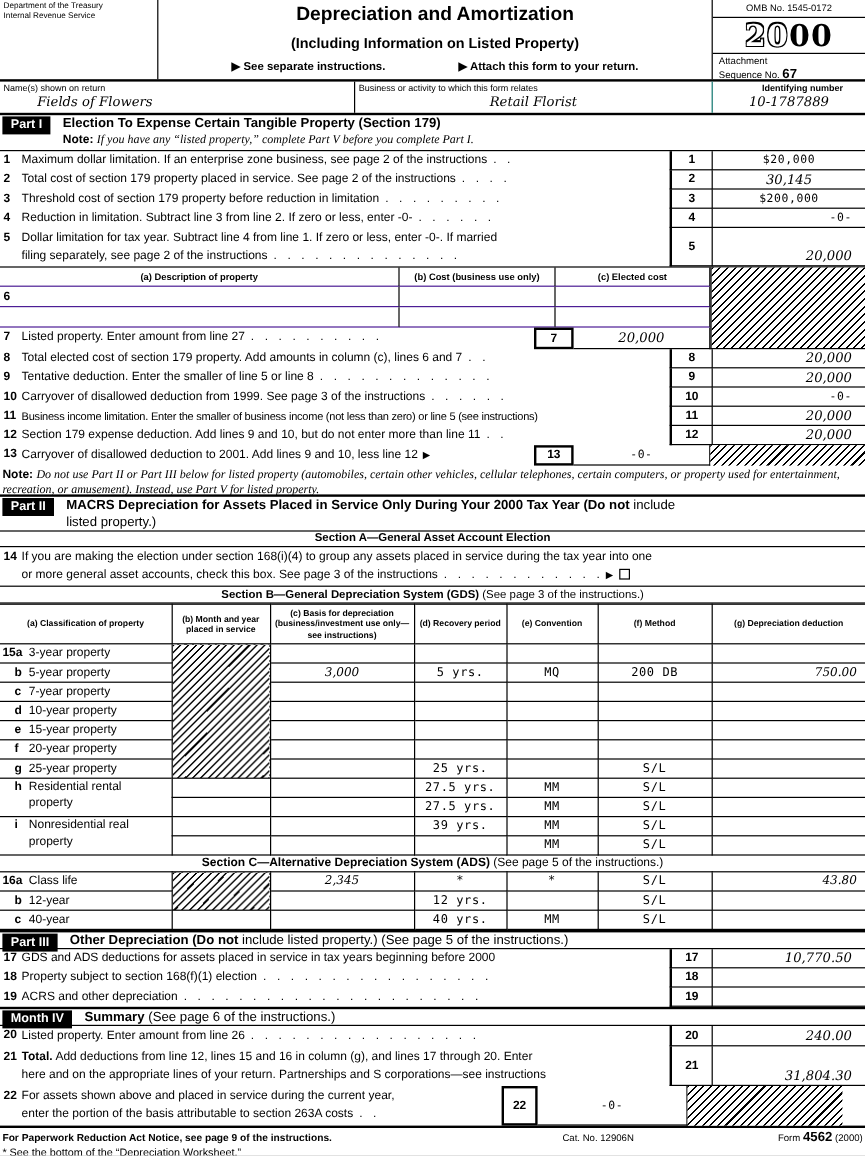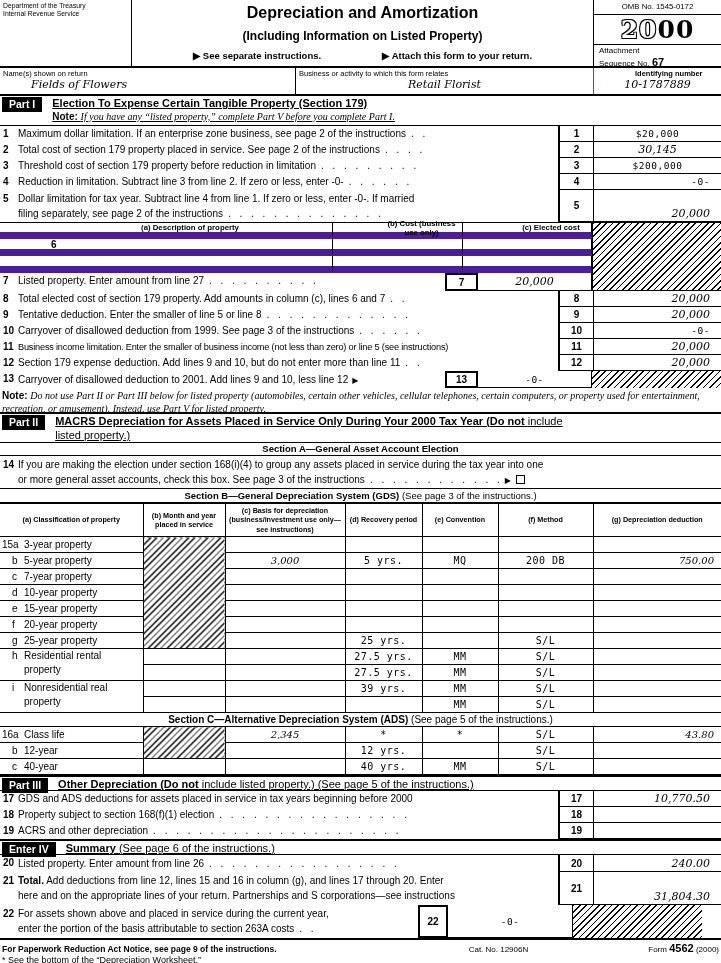--- a/index.html
+++ b/index.html
@@ -36,21 +36,21 @@
   .id-biz  { width:298px; border-right:1px solid #0f766e; }
   .id-id   { flex:1; }
   .id-label { display:block; font-size:7.5px; }
   .id-label-b { font-weight:bold;margin-left:38px; }
   .entry { font-family:"DejaVu Serif", serif; font-style:italic; font-size:11px; }
   .mono  { font-family:"DejaVu Sans Mono", monospace; font-size:9.5px; letter-spacing:0.5px; }
   .id-val-name { display:block; padding-left:28px; }
   .id-val-c { display:block; text-align:center; }
 
   
-  .pbar { display:flex; align-items:flex-start; border-bottom:1px solid #000; padding:1px 0 1px 2px;text-decoration:underline; }
+  .pbar { display:flex; align-items:flex-start; border-bottom:1px solid #000; padding:1px 0 1px 2px; }
   .pbar.thick { border-top:2px solid #000; }
   .part-box { background:#000; color:#fff; font-weight:bold; font-size:10.5px; padding:1px 7px 2px; margin-right:10px; white-space:nowrap; flex:none; }
   .pt { font-size:11px; line-height:1.25; }
   .pt .reg { font-weight:normal; }
   .pt-note { font-size:10px; font-weight:normal; }
   .pt-note i { font-family:"Liberation Serif", serif; }
 
   
   .frow { display:flex; align-items:stretch; }
   .h16 { height:16px; } .h17 { height:17px; } .h18 { height:18px; } .h32 { height:32px; } .h33 { height:33px; }
@@ -66,21 +66,21 @@
   .condensed { font-size:9.2px; letter-spacing:-0.2px; }
   .arrow { font-size:8px; margin-left:4px; }
   .nbox7 { width:33px; flex:none; border:2px solid #000; font-weight:bold; display:flex; align-items:center; justify-content:center; }
   .vcell7 { width:114px; flex:none; border-bottom:1px solid #000; border-right:1px solid #000; display:flex; align-items:center; justify-content:center; }
   .hcell { width:129px; flex:none; }
 
   
   .t6 { position:relative; border-top:1px solid #000; }
   .t6hatch { position:absolute; top:0; right:0; width:129px; height:100%; border-left:1px solid #000; border-bottom:1px solid #000; }
   .t6head { display:flex; height:16px; font-size:7.8px; font-weight:bold; text-align:center; }
-  .t6head > div, .t6r > div { border-right:1px solid #000; border-bottom:7px solid #4c1d95; display:flex; align-items:center; justify-content:center;padding-left:48px; }
+  .t6head > div, .t6r > div { border-right:1px solid #000; border-bottom:1px solid #4c1d95; display:flex; align-items:center; justify-content:center; }
   .t6a { width:333px; } .t6b { width:130px; } .t6c { width:129px; }
   .t6r { display:flex; height:17px; }
   .t6r .t6a { justify-content:flex-start; }
   .r7body { flex:1; line-height:17px; padding-right:4px; }
 
   
   .noteblk { padding:1px 2px; font-size:10px; line-height:13px; border-bottom:2px solid #000; height:26px; }
   .noteblk i { font-family:"Liberation Serif", serif; }
 
   
@@ -91,21 +91,21 @@
   .l14 { border-bottom:1px solid #000; height:33px; }
   .checkbox { display:inline-block; width:9px; height:9px; border:1.5px solid #000; vertical-align:-1px; margin-left:5px; }
 
   
   table.tb { width:721px; table-layout:fixed; border-collapse:collapse; }
   .tb td, .tb th { border:1px solid #000; padding:0 2px; vertical-align:middle; font-size:10px; overflow:hidden; }
   .tb td:first-child, .tb th:first-child { border-left:none; }
   .tb td:last-child, .tb th:last-child { border-right:none; }
   .tb th { font-size:7.2px; font-weight:bold; line-height:1.3; height:33px; text-align:center; }
   .tb tr.r16 { height:16px; }
-  .rnum { display:inline-block; min-width:22px; font-weight:normal; }
+  .rnum { display:inline-block; min-width:22px; font-weight:bold; }
   .rnum.sub { padding-left:10px; }
   .cc-c { text-align:center; }
   .cc-r { text-align:right; padding-right:7px !important; }
   .sec-in-tb { text-align:center; font-size:9.5px; height:14px; }
   .lbl2 { line-height:14px; }
 
   
   .footer { display:flex; align-items:baseline; border-top:2px solid #000; padding:2px 2px 0; height:16px; }
   .f-left { font-weight:bold; font-size:8.5px; flex:1; }
   .f-cat { font-size:8px; margin-right:120px; }
@@ -466,21 +466,21 @@
     <span class="vcell"></span>
   </div>
   <div class="frow h16">
     <span class="lnum">19</span>
     <span class="fbody"><span>ACRS and other depreciation</span><span class="dots">. . . . . . . . . . . . . . . . . . . . . .</span></span>
     <span class="nbox">19</span>
     <span class="vcell"></span>
   </div>
 
   <div class="pbar thick" style="height:16px;">
-    <span class="part-box">Enter IV</span>
+    <span class="part-box">Month IV</span>
     <div class="pt"><b>Summary</b> <span class="reg">(See page 6 of the instructions.)</span></div>
   </div>
   <div class="frow h17">
     <span class="lnum">20</span>
     <span class="fbody" style="line-height:17px;"><span>Listed property. Enter amount from line 26</span><span class="dots">. . . . . . . . . . . . . . . . .</span></span>
     <span class="nbox">20</span>
     <span class="vcell entry">240.00</span>
   </div>
   <div class="frow h33 twoline">
     <span class="lnum">21</span>

